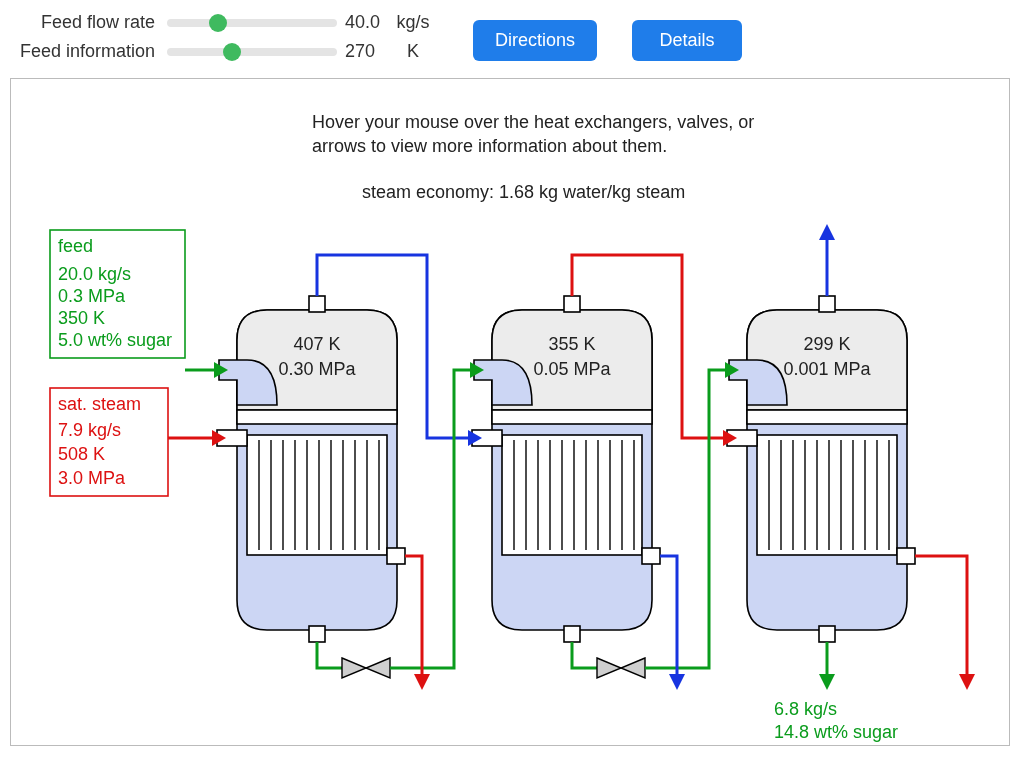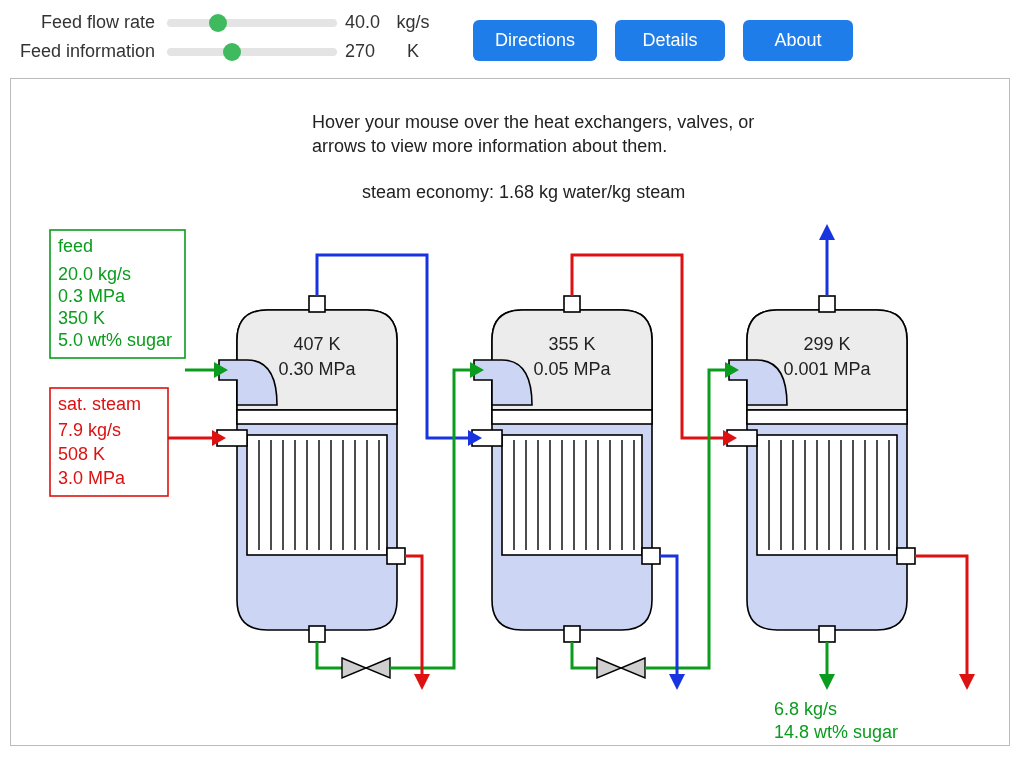--- a/index.html
+++ b/index.html
@@ -40,21 +40,21 @@
     position: absolute;
     top: 50%;
     width: 18px; height: 18px;
     background: #3fba5f;
     border-radius: 50%;
     transform: translate(-50%, -50%);
   }
   .val { text-align: left; min-width: 40px;}
   .unit { text-align: center; }
   .buttons {
-    display: flex; gap: 18px;
+    display: flex; gap: 35px;
     margin-top: 8px;
   }
   .btn {
     background: #1f7dea;
     color: #fff;
     border: none;
     border-radius: 6px;
     padding: 10px 22px;
     font-size: 18px;
     cursor: pointer;
@@ -111,21 +111,20 @@
     <div class="slider-track">
       <div class="slider-thumb" style="left:38%"></div>
     </div>
     <span class="val">270</span>
     <span class="unit">K</span>
   </div>
 
   <div class="buttons">
     <button class="btn">Directions</button>
     <button class="btn">Details</button>
-    <button class="btn">About</button>
   </div>
 </div>
 
 <div class="canvas-wrap">
 <svg width="998" height="666" viewBox="0 0 998 666">
 
   <text class="hint" x="290" y="38">Hover your mouse over the heat exchangers, valves, or</text>
   <text class="hint" x="290" y="62">arrows to view more information about them.</text>
   <text class="econ" x="340" y="108">steam economy: 1.68 kg water/kg steam</text>
 

